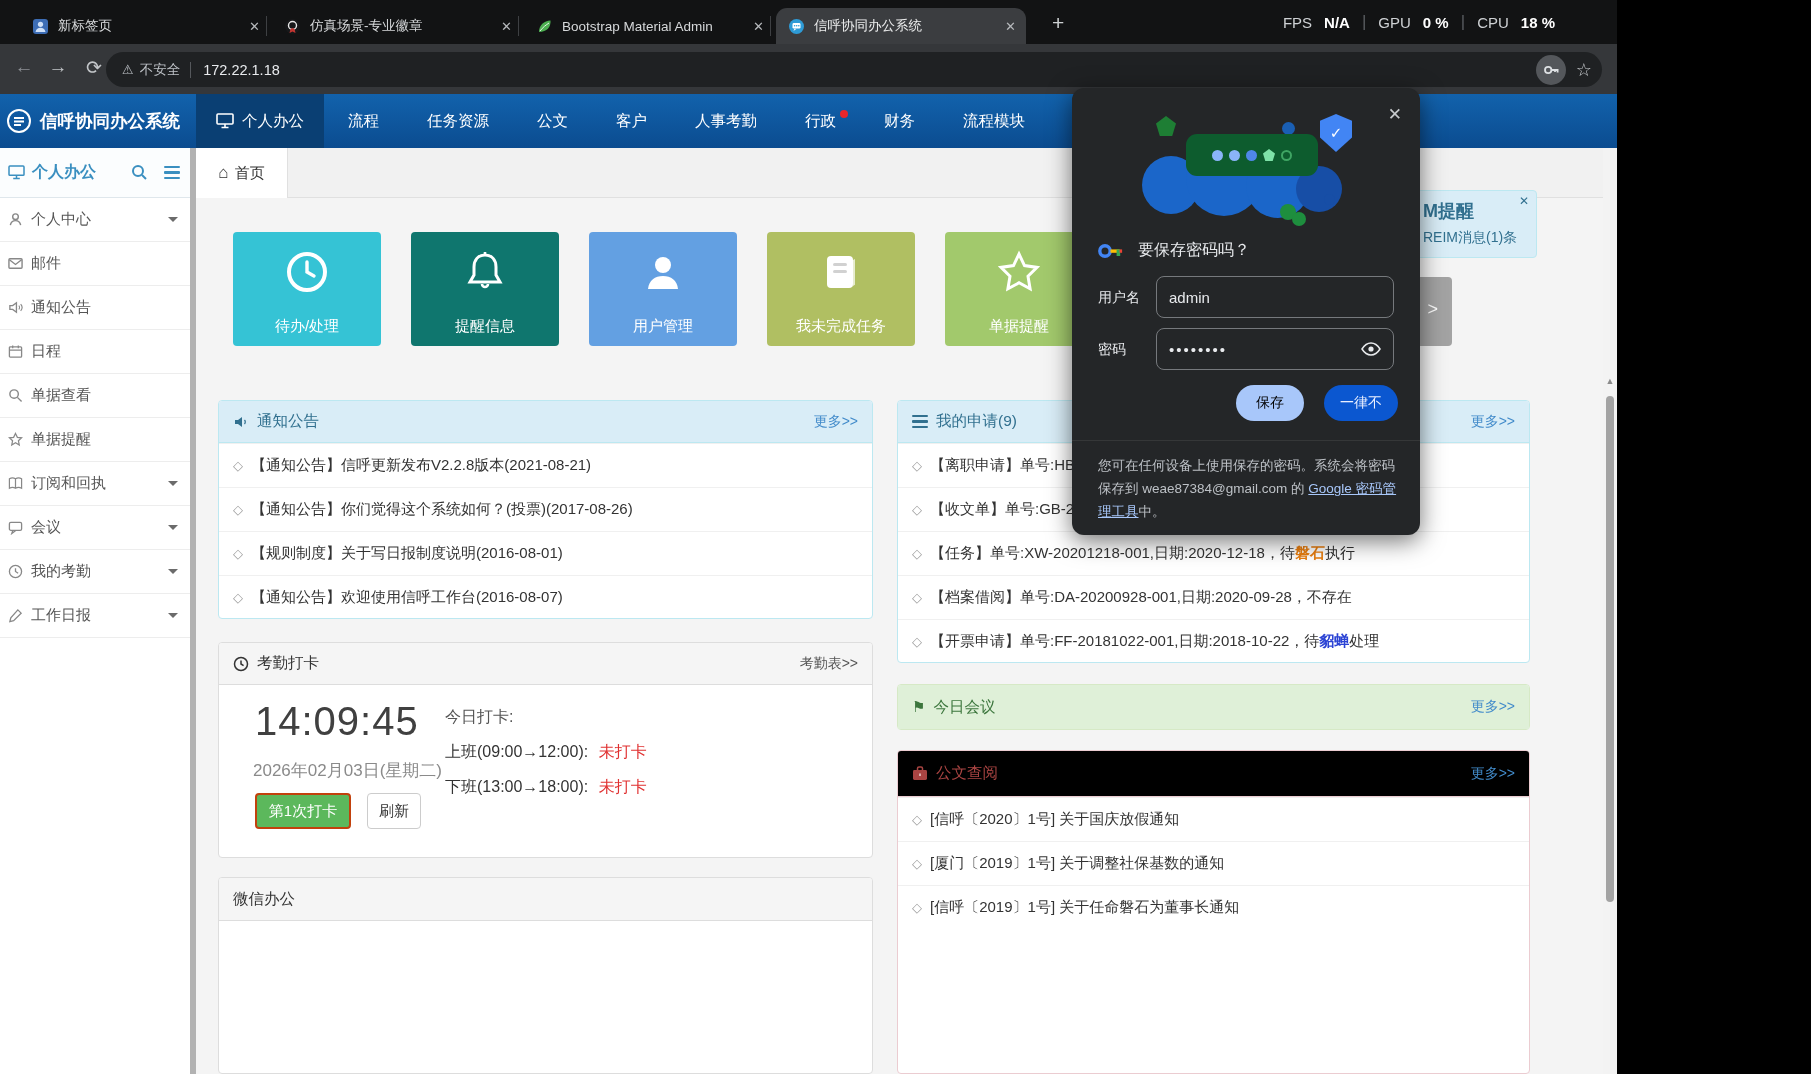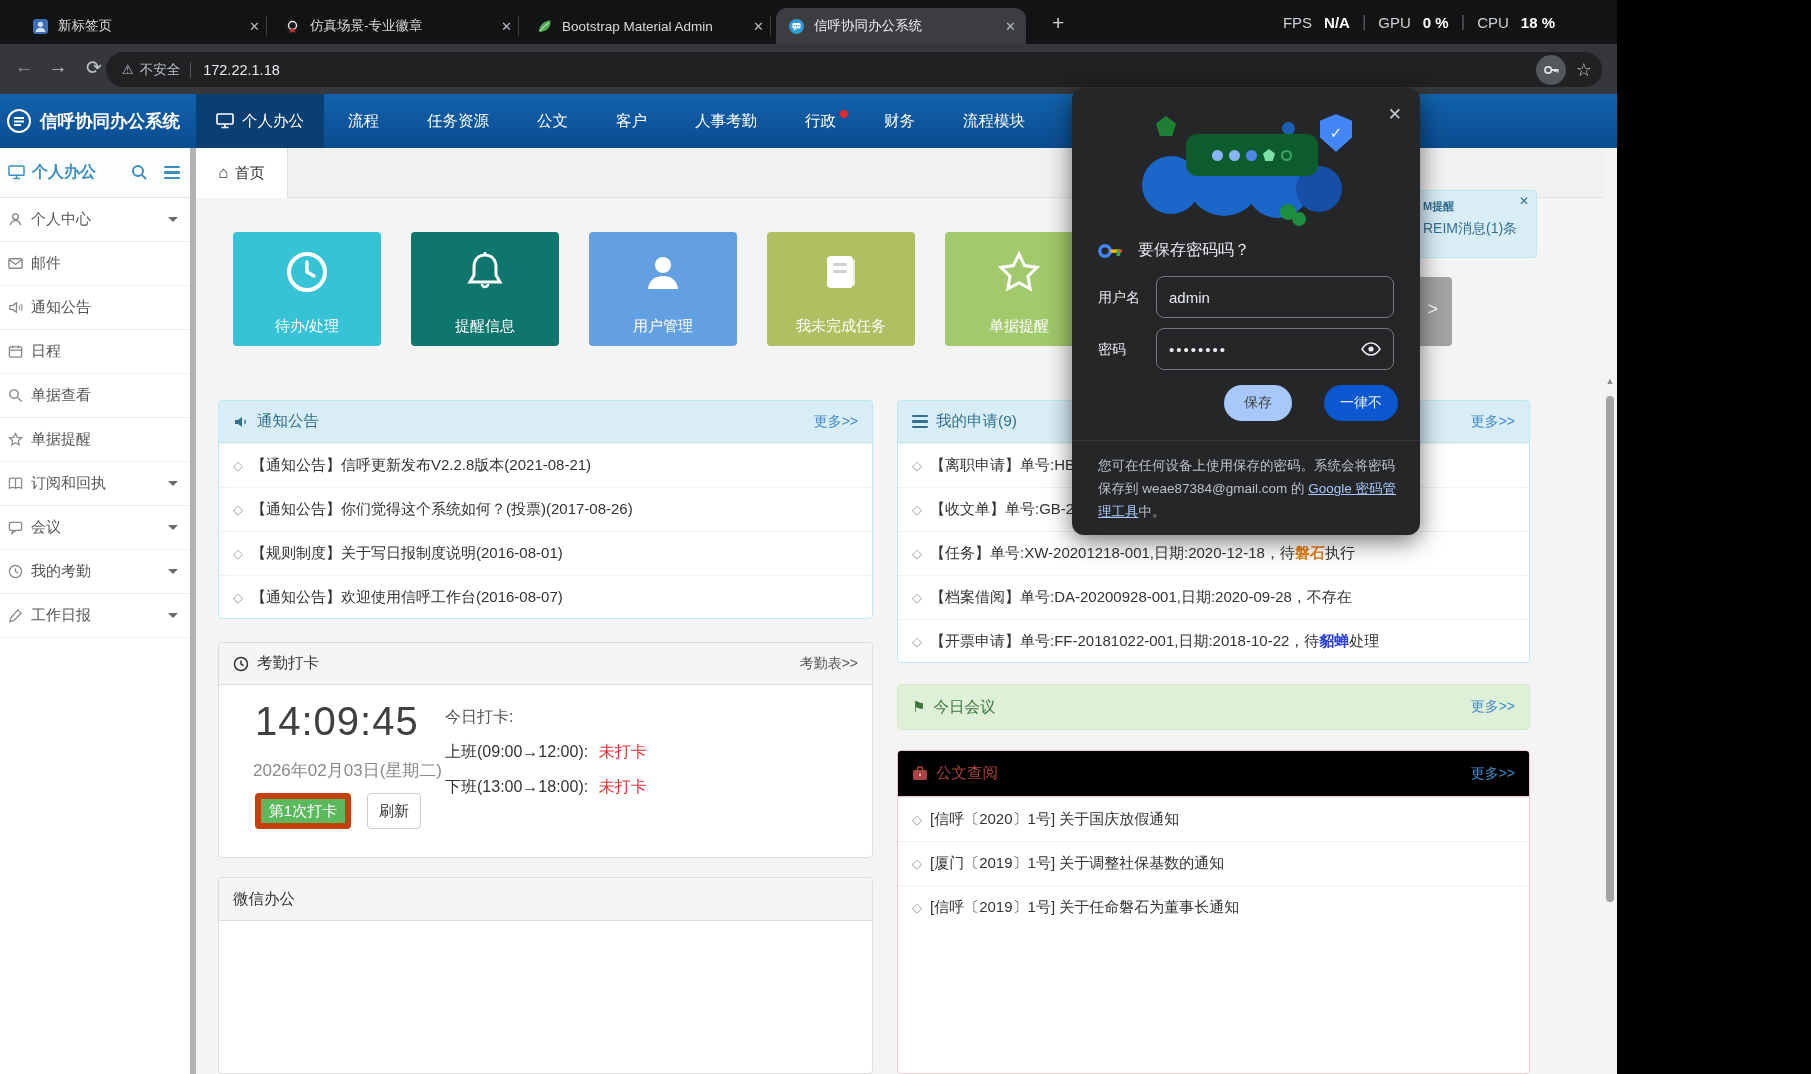--- a/index.html
+++ b/index.html
@@ -75,53 +75,53 @@
   .p-info { border-color:#bce8f1; } .p-success { border-color:#d6e9c6; } .p-danger { border-color:#ebccd1; }
   .lrow { height:44px; display:flex; align-items:center; padding:0 14px; font-size:15px; color:#333; border-top:1px solid #f0f0f0; white-space:nowrap; overflow:hidden; cursor:pointer; }
   .lrow:first-child { border-top:none; }
   .dia { color:#9a9a9a; font-size:13px; margin-right:8px; }
   .bars { display:inline-flex; flex-direction:column; gap:3px; }
   .bars i { width:16px; height:2.5px; background:currentColor; border-radius:1px; }
 
   
   .bigclock { position:absolute; left:36px; top:56px; font-size:40px; color:#404040; letter-spacing:1px; }
   .attdate { position:absolute; left:34px; top:116px; font-size:17px; color:#8a8a8a; }
-  .btn-green { position:absolute; left:36px; top:150px; width:96px; height:36px; background:#5cb85c; border:6px solid #c2410c; border-radius:4px; color:#fff; font-size:15px; display:flex; align-items:center; justify-content:center; cursor:pointer; }
+  .btn-green { position:absolute; left:36px; top:150px; width:96px; height:36px; background:#5cb85c; border:2px solid #c2410c; border-radius:4px; color:#fff; font-size:15px; display:flex; align-items:center; justify-content:center; cursor:pointer; }
   .btn-white { position:absolute; left:148px; top:150px; width:54px; height:36px; background:#fff; border:1px solid #ccc; border-radius:4px; color:#333; font-size:15px; display:flex; align-items:center; justify-content:center; cursor:pointer; }
   .att-right { position:absolute; left:226px; top:64px; font-size:16px; color:#555; }
   .att-line { margin-top:14px; color:#333; }
   .att-status { margin-left:6px; }
 
   
   .pg-track { position:absolute; right:0; top:148px; width:14px; height:926px; background:#f3f3f3; z-index:1; }
   .pg-up { position:absolute; right:1px; top:228px; width:12px; text-align:center; color:#8b8b8b; font-size:9px; }
   .pg-thumb { position:absolute; right:3px; top:248px; width:8px; height:506px; background:#a3a3a3; border-radius:4px; }
 
   
   .toast { position:absolute; left:1404px; top:190px; width:133px; height:68px; background:#d9edf7; border:1px solid #bce8f1; border-radius:4px; z-index:10; padding:8px 8px 8px 18px; }
-  .toast .tt { color:#31708f; font-weight:bold; font-size:11px; }
+  .toast .tt { color:#31708f; font-weight:bold; font-size:18px; }
   .toast .tm { color:#31708f; font-size:14px; margin-top:6px; }
   .toast .tx { position:absolute; right:7px; top:3px; color:#31708f; font-size:12px; cursor:pointer; }
 
   
   .dlg { position:absolute; left:1072px; top:88px; width:348px; height:447px; background:#242628; border-radius:12px; z-index:50; box-shadow:0 6px 24px rgba(0,0,0,.55); }
   .dlg .dx { position:absolute; right:18px; top:16px; color:#c7cacd; font-size:17px; cursor:pointer; }
   .illo { position:absolute; left:62px; top:26px; width:230px; height:118px; }
   .illo .sh { position:absolute; }
   .pent { clip-path:polygon(50% 0,100% 38%,81% 100%,19% 100%,0 38%); }
   .shield { clip-path:polygon(50% 0,100% 18%,100% 62%,50% 100%,0 62%,0 18%); }
   .dots-pill { position:absolute; left:52px; top:20px; width:132px; height:42px; background:#0d5c2e; border-radius:11px; display:flex; align-items:center; justify-content:center; gap:6px; z-index:3; }
   .keyrow { position:absolute; left:26px; top:152px; display:flex; align-items:center; gap:14px; }
   .dtitle { color:#e8eaed; font-size:16px; }
   .dlabel { position:absolute; left:26px; color:#e8eaed; font-size:14px; }
   .dinput { position:absolute; left:84px; width:238px; height:42px; border:1px solid #76797d; border-radius:8px; background:transparent; color:#e8eaed; font-size:15px; display:flex; align-items:center; padding:0 12px; }
   .dinput .pwd { letter-spacing:2px; font-size:15px; }
   .deye { margin-left:auto; display:inline-flex; cursor:pointer; }
   .dbtn { position:absolute; top:297px; height:36px; border-radius:18px; font-size:14px; display:flex; align-items:center; justify-content:center; cursor:pointer; }
-  .dbtn.save { left:152px; width:68px; background:#a8c7fa; color:#404040; }
+  .dbtn.save { left:164px; width:68px; background:#a8c7fa; color:#000000; }
   .dbtn.never { left:252px; width:74px; background:#0b57d0; color:#e9efff;text-align:right; }
   .dsep { position:absolute; left:0; top:352px; width:100%; height:1px; background:rgba(255,255,255,.08); }
   .dfoot { position:absolute; left:26px; top:366px; width:300px; color:#bdc1c6; font-size:13.5px; line-height:1.72; }
   .dfoot a { color:#a8c7fa; text-decoration:underline; cursor:pointer; }
 
   .hl { font-weight:bold; }
   svg { display:block; }
 </style>
 </head>
 <body>

